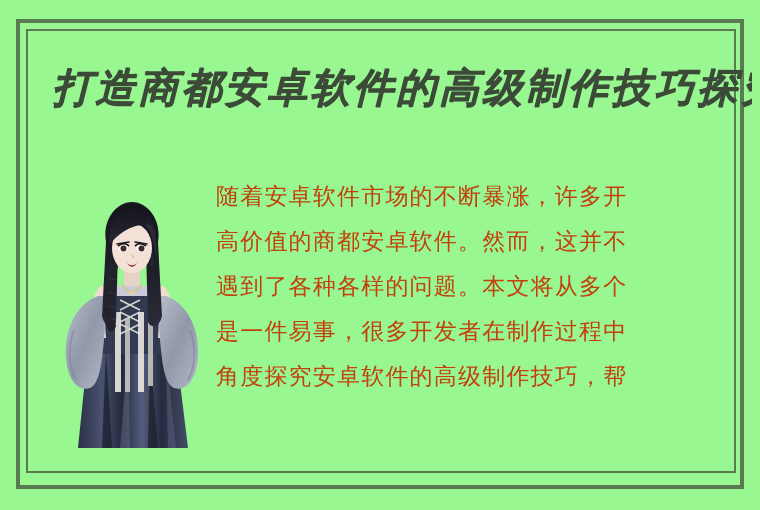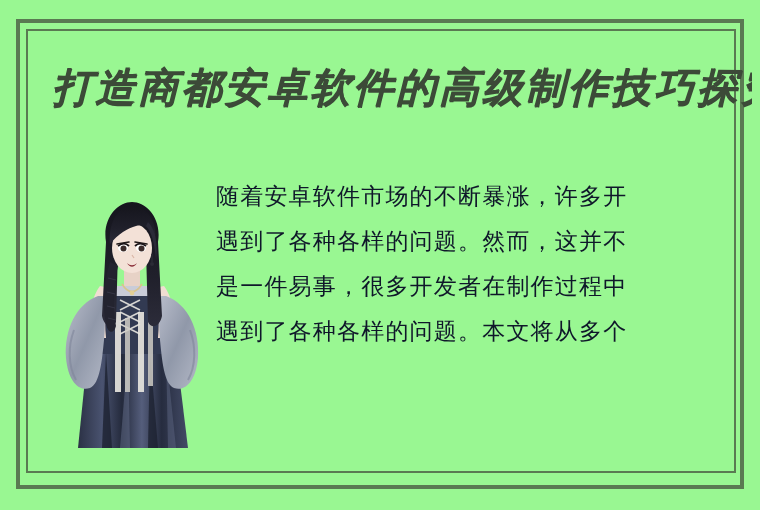--- a/index.html
+++ b/index.html
@@ -81,21 +81,21 @@
     position: absolute;
     left: 216px;
     top: 174px;
     width: 502px;
     height: 300px;
     overflow: hidden;
   }
   .body-line {
     height: 45px;
     line-height: 45px;
-    color: #0f172a;
+    color: #c2410c;
     font-family: "DejaVu Sans", sans-serif;
     font-size: 23px;
     letter-spacing: 1.2px;
     white-space: nowrap;
   }
 </style>
 </head>
 <body>
 
 <div id="poster">
@@ -183,18 +183,19 @@
         <path d="M46 78 L54 80 M45 92 L53 94 M45 106 L53 108 M46 118 L54 120"></path>
       </g>
 
       <path d="M90 54 L90 62" stroke="#2b2b36" stroke-width="1.4"></path>
       <circle cx="90" cy="64" r="2" fill="#2b2b36"></circle>
     </svg>
   </div>
 
   <div class="article-body">
     <div class="body-line">随着安卓软件市场的不断暴涨，许多开</div>
-    <div class="body-line">遇到了各种各样的问题。然而，这并不</div>
+    <div class="body-line">高价值的商都安卓软件。然而，这并不</div>
+    <div class="body-line">遇到了各种各样的问题。本文将从多个</div>
     <div class="body-line">是一件易事，很多开发者在制作过程中</div>
-    <div class="body-line">遇到了各种各样的问题。本文将从多个</div>
+    <div class="body-line">角度探究安卓软件的高级制作技巧，帮</div>
   </div>
 
 </div>
 
 </body></html>

